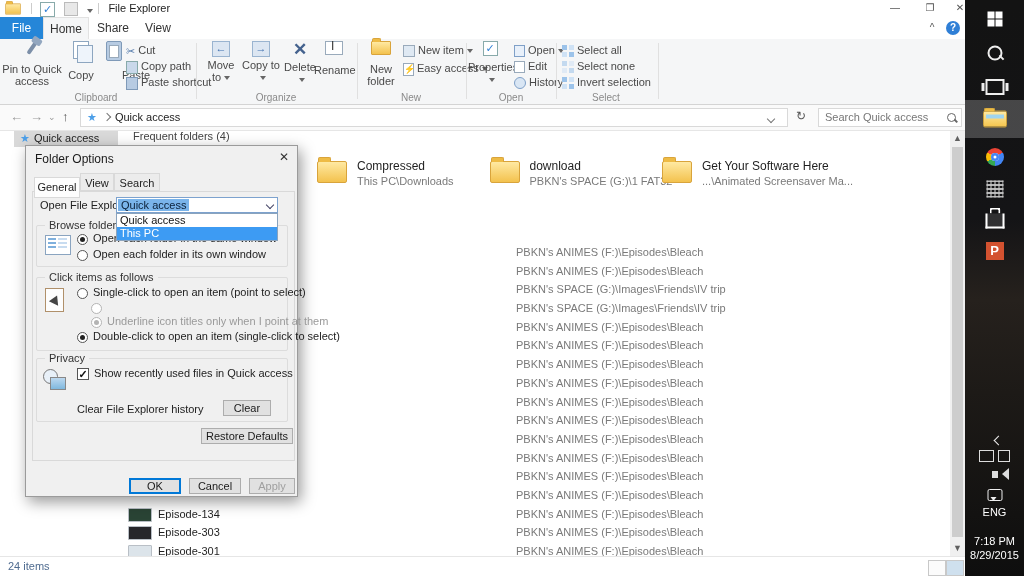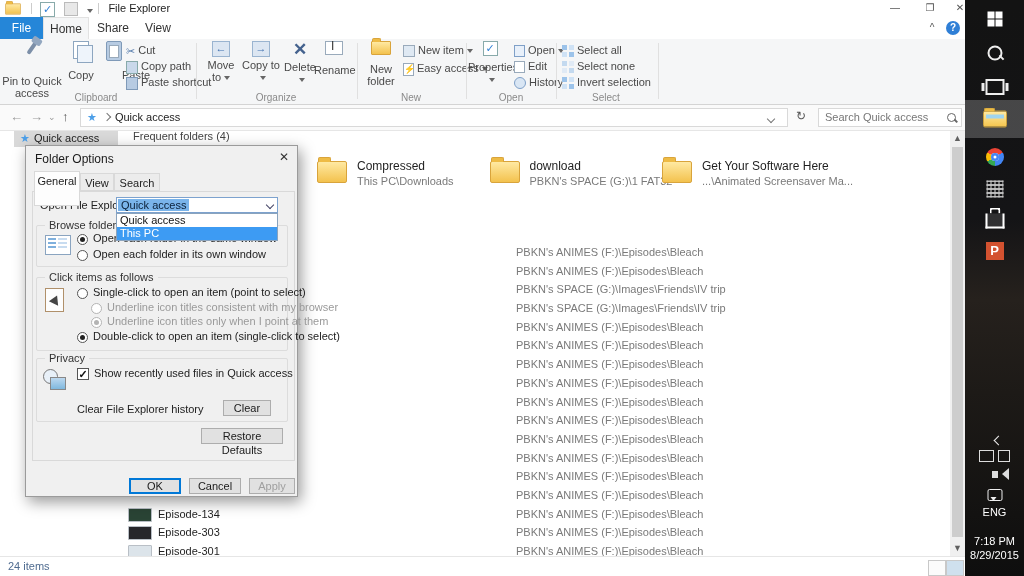--- a/index.html
+++ b/index.html
@@ -77,21 +77,21 @@
   
   #statusbar{position:absolute;left:0;top:556px;width:965px;height:16px;background:#fff;border-top:1px solid #e6e6e6;box-sizing:border-box;}
   #item-count{position:absolute;left:8px;top:3px;color:#4f6b8f;}
   .viewbtn{position:absolute;top:3px;width:16px;height:14px;border:1px solid #c8c8c8;background:#fbfbfb;}
   
   #dialog{position:absolute;left:25px;top:145px;width:273px;height:352px;background:#f0f0f0;border:1px solid #9b9b9b;
           box-shadow:3px 5px 14px rgba(0,0,0,.4);box-sizing:border-box;z-index:20;}
   #dlg-title{position:absolute;left:9px;top:6px;font-size:12px;color:#1a1a1a;}
   #dlg-close{position:absolute;right:4px;top:3px;width:18px;height:16px;text-align:center;line-height:16px;color:#333;font-size:12px;}
   .dtab{position:absolute;top:27px;height:18px;line-height:18px;text-align:center;border:1px solid #d9d9d9;background:#ececec;box-sizing:border-box;color:#222;}
-  #dtab-general{left:8px;width:46px;background:#fdfdfd;top:25px;height:35px;z-index:2;}
+  #dtab-general{left:8px;width:46px;background:#fdfdfd;top:31px;height:21px;z-index:2;}
   #dtab-view{left:54px;width:34px;}
   #dtab-search{left:88px;width:46px;}
   #dlg-page{position:absolute;left:6px;top:45px;width:261px;height:268px;border:1px solid #d9d9d9;background:#f0f0f0;}
   .grpbox{position:absolute;left:5px;width:250px;border:1px solid #dcdcdc;border-radius:2px;}
   .grpbox .glabel{position:absolute;left:8px;top:-7px;background:#f0f0f0;padding:0 4px;color:#333;}
   .radio{display:inline-block;width:11px;height:11px;border:1px solid #555;border-radius:50%;background:#fff;vertical-align:middle;margin-right:5px;box-sizing:border-box;position:relative;}
   .radio.on::after{content:'';position:absolute;left:2px;top:2px;width:5px;height:5px;border-radius:50%;background:#222;}
   .radio.dis{border-color:#b4b4b4;}
   .radio.dis.on::after{background:#b4b4b4;}
   .chk{display:inline-block;width:12px;height:12px;border:1px solid #555;background:#fff;vertical-align:middle;margin-right:5px;box-sizing:border-box;color:#111;font-size:11px;line-height:10px;text-align:center;font-weight:bold;}
@@ -176,21 +176,21 @@
     <div class="rtab" id="tab-view">View</div>
     <div class="abs winbtn" style="left:922px;top:3px;width:20px;">^</div>
     <div class="helpc" style="left:946px;top:4px;">?</div>
   </div>
 
   <div id="ribbon">
 
     <div class="rgroup" style="left:0;width:192px;">
       <div class="bigbtn" style="left:2px;width:60px;">
         <div class="bicon pinicon"></div>
-        <div style="margin-top:16px;">Pin to Quick access</div>
+        <div style="margin-top:4px;">Pin to Quick access</div>
       </div>
       <div class="bigbtn" style="left:64px;width:34px;">
         <div class="bicon docpair"></div>
         <div style="margin-top:6px;">Copy</div>
       </div>
       <div class="bigbtn" style="left:98px;width:32px;">
         <div class="bicon clipb"></div>
         <div style="margin-top:4px;margin-left:24px;">Paste</div>
       </div>
       <div class="smallbtn" style="left:126px;top:4px;"><span class="sicon" style="color:#5a7fae;">✂</span><span>Cut</span></div>
@@ -381,37 +381,37 @@
       <div class="glabel">Browse folders</div>
       <div class="ic-browse" style="left:8px;top:9px;"></div>
       <div class="opt-row" style="left:40px;top:6px;"><span class="radio on"></span><span>Open each folder in the same window</span></div>
       <div class="opt-row" style="left:40px;top:22px;"><span class="radio"></span><span>Open each folder in its own window</span></div>
     </div>
 
     <div class="grpbox" style="top:131px;height:72px;left:10px;">
       <div class="glabel">Click items as follows</div>
       <div class="ic-mouse" style="left:8px;top:10px;"></div>
       <div class="opt-row" style="left:40px;top:8px;"><span class="radio"></span><span>Single-click to open an item (point to select)</span></div>
-      <div class="opt-row dis" style="left:54px;top:23px;"><span class="radio dis"></span><span>Underline icon titles consistent with my browser</span></div>
+      <div class="opt-row dis" style="left:54px;top:23px;"><span class="radio dis"></span></div>
       <div class="opt-row dis" style="left:54px;top:37px;"><span class="radio dis on"></span><span>Underline icon titles only when I point at them</span></div>
       <div class="opt-row" style="left:40px;top:52px;"><span class="radio on"></span><span>Double-click to open an item (single-click to select)</span></div>
     </div>
 
     <div class="grpbox" style="top:212px;height:62px;left:10px;">
       <div class="glabel">Privacy</div>
       <div class="ic-priv" style="left:6px;top:10px;">
         <div class="clockface"></div>
         <div class="pic"></div>
       </div>
       <div class="opt-row" style="left:40px;top:8px;"><span class="chk">✓</span><span>Show recently used files in Quick access</span></div>
       <div class="opt-row" style="left:40px;top:44px;">Clear File Explorer history</div>
       <div class="dbtn" style="left:186px;top:41px;width:48px;">Clear</div>
     </div>
 
-    <div class="dbtn" style="left:175px;top:282px;width:82px;">Restore Defaults</div>
+    <div class="dbtn" style="left:175px;top:282px;width:92px;">Restore Defaults</div>
 
     <div class="dbtn" style="left:103px;top:332px;width:52px;border:1px solid #0078d7;box-shadow:0 0 0 1px #0078d7 inset;">OK</div>
     <div class="dbtn" style="left:163px;top:332px;width:52px;">Cancel</div>
     <div class="dbtn" style="left:223px;top:332px;width:46px;color:#9f9f9f;">Apply</div>
 
     <div id="combo">
       <span class="val">Quick access</span>
       <span class="cchev"></span>
     </div>
     <div id="dropdown">

